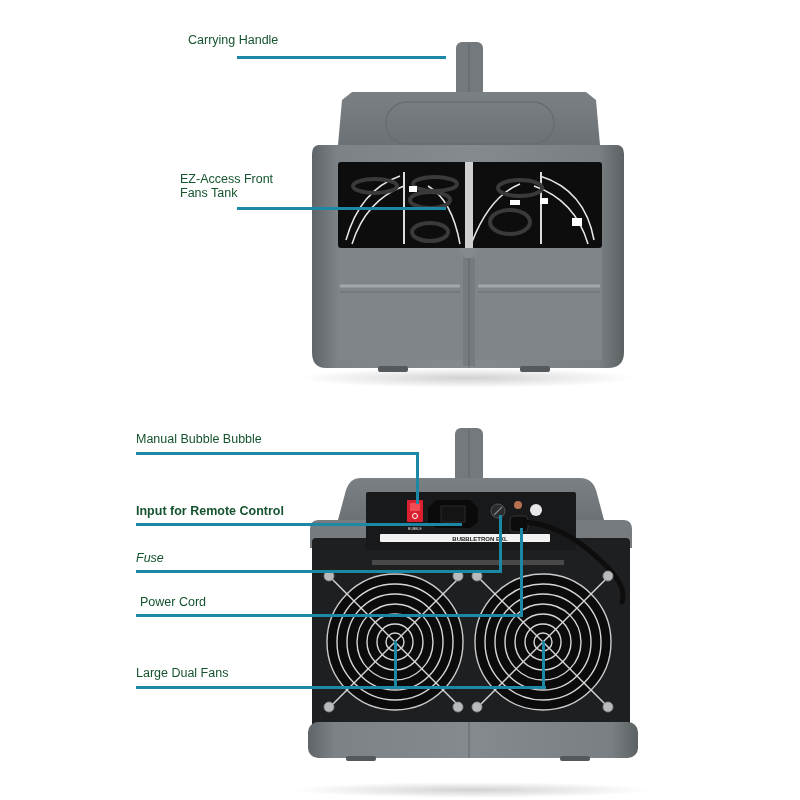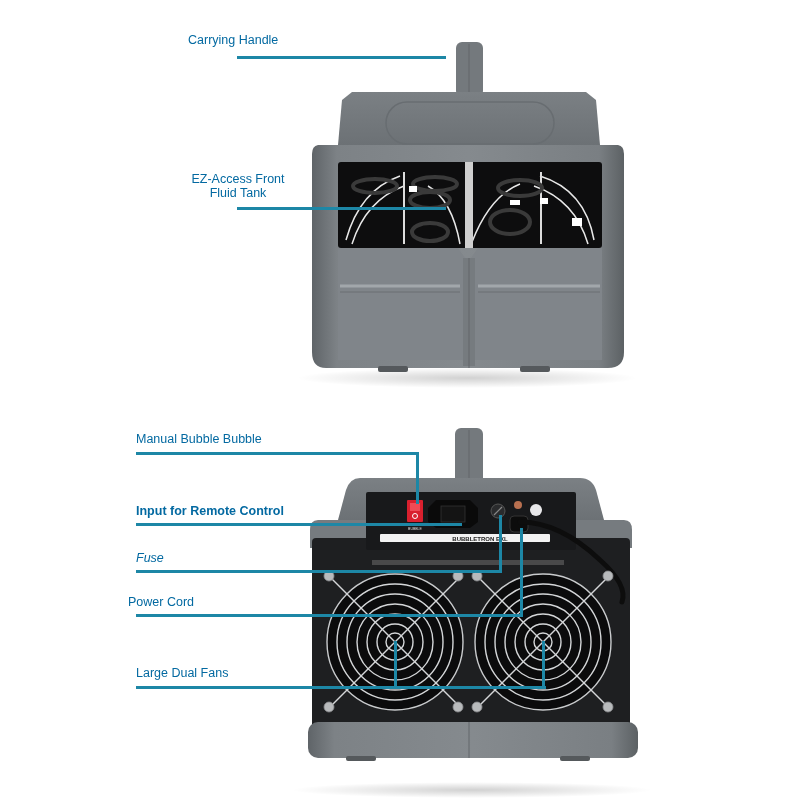--- a/index.html
+++ b/index.html
@@ -1,18 +1,18 @@
 <!DOCTYPE html>
 <html><head>
 <meta charset="utf-8">
 <style>
   html, body { margin:0; padding:0; background:#ffffff; }
   body { width:800px; height:800px; position:relative; overflow:hidden; font-family:"Liberation Sans", sans-serif; }
-  .label { position:absolute; font-size:12.5px; color:#0369a1; line-height:14px; white-space:nowrap; }
-  .label.center { text-align:center; }
+  .label { position:absolute; font-size:12.5px; color:#14532d; line-height:14px; white-space:nowrap; }
+  .label.center { }
   .line { position:absolute; background:#1d87a6; }
   .h { height:3px; }
   .v { width:3px; }
   svg { position:absolute; left:0; top:0; }
 </style>
 </head>
 <body>
 
 <svg width="800" height="800" viewBox="0 0 800 800">
   <defs>
@@ -164,35 +164,35 @@
     <rect x="346" y="756" width="30" height="5" rx="2" fill="#55595c"></rect>
     <rect x="560" y="756" width="30" height="5" rx="2" fill="#55595c"></rect>
   </g>
 </svg>
 
 <div class="label" style="left:188px; top:33px;">Carrying Handle</div>
 <div class="line h" style="left:237px; top:56px; width:209px;"></div>
 
 <div class="label center" style="left:180px; top:172px; width:116px;">
   <div>EZ-Access Front</div>
-  <div>Fluid Tank</div>
+  <div>Fans Tank</div>
 </div>
 <div class="line h" style="left:237px; top:207px; width:209px;"></div>
 
 <div class="label" style="left:136px; top:432px;">Manual Bubble Bubble</div>
 <div class="line h" style="left:136px; top:452px; width:283px;"></div>
 <div class="line v" style="left:416px; top:452px; height:52px;"></div>
 
 <div class="label" style="left:136px; top:504px;font-weight:bold;">Input for Remote Control</div>
 <div class="line h" style="left:136px; top:523px; width:326px;"></div>
 
 <div class="label" style="left:136px; top:551px;font-style:italic;">Fuse</div>
 <div class="line h" style="left:136px; top:570px; width:366px;"></div>
 <div class="line v" style="left:499px; top:515px; height:58px;"></div>
 
-<div class="label" style="left:128px; top:595px;">Power Cord</div>
+<div class="label" style="left:140px; top:595px;">Power Cord</div>
 <div class="line h" style="left:136px; top:614px; width:387px;"></div>
 <div class="line v" style="left:520px; top:528px; height:89px;"></div>
 
 <div class="label" style="left:136px; top:666px;">Large Dual Fans</div>
 <div class="line h" style="left:136px; top:686px; width:410px;"></div>
 <div class="line v" style="left:394px; top:641px; height:48px;"></div>
 <div class="line v" style="left:542px; top:641px; height:48px;"></div>
 
 </body></html>

